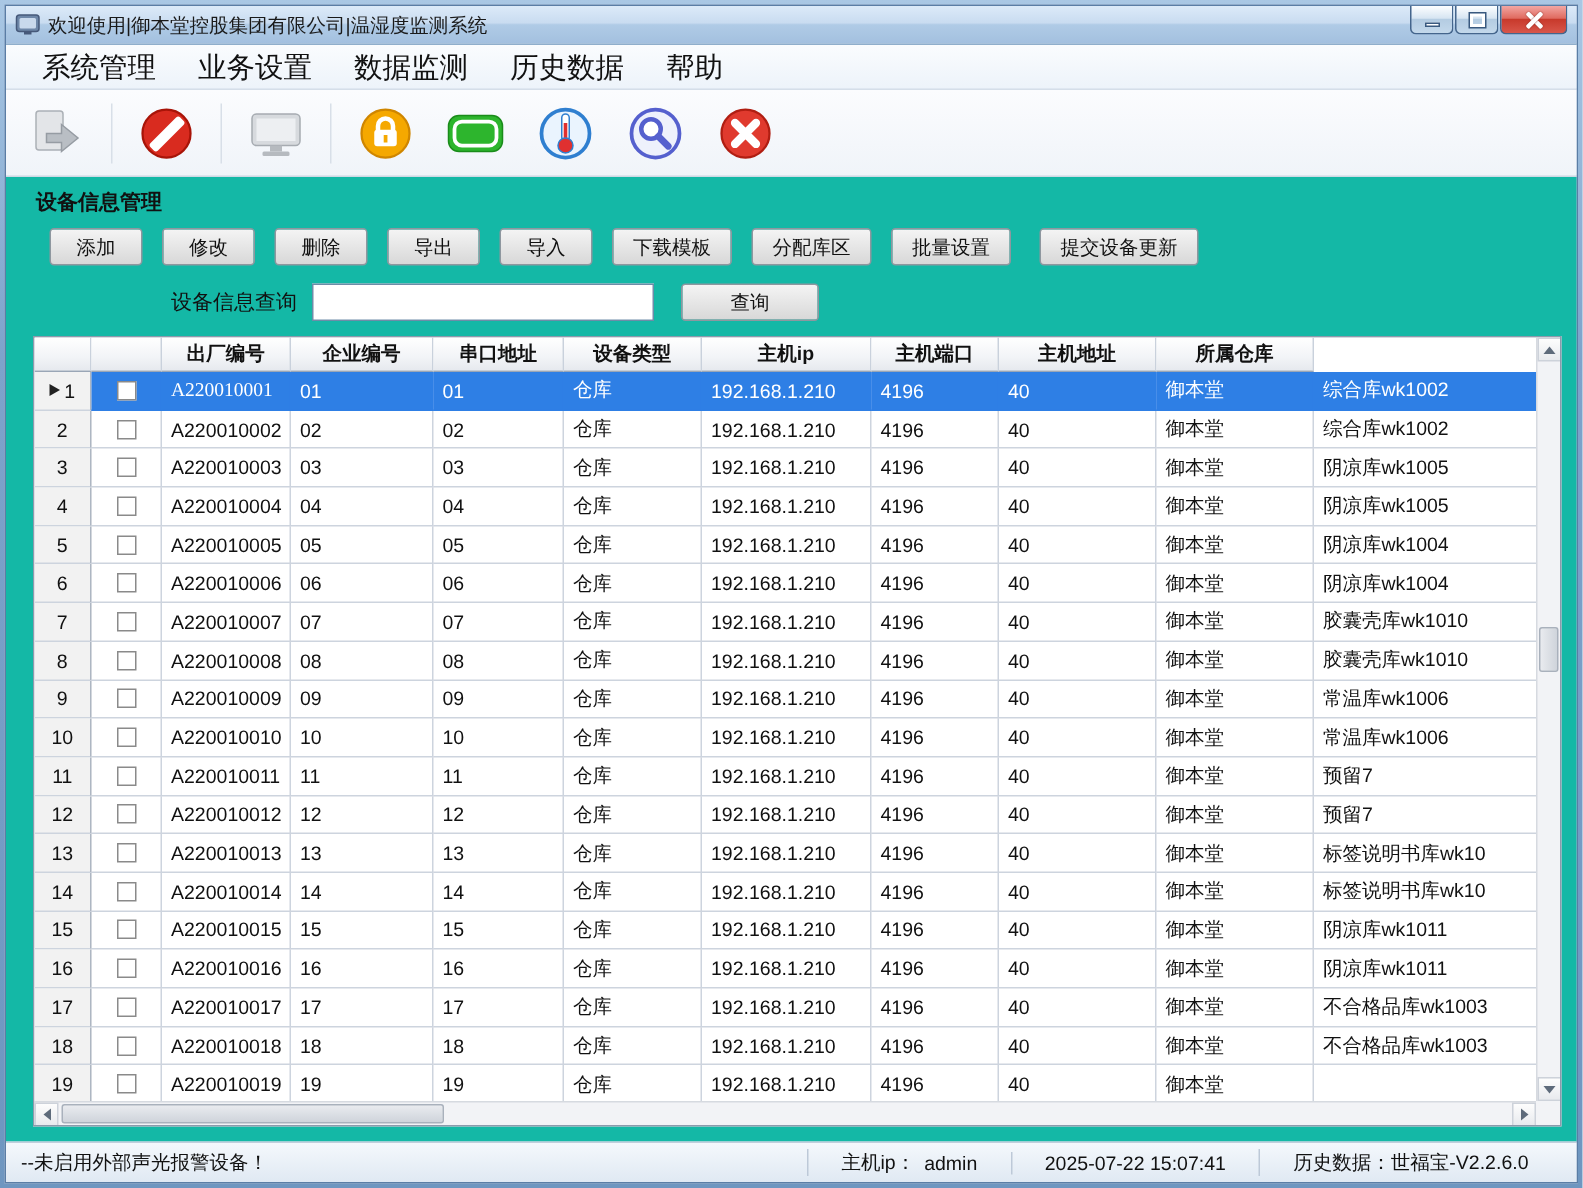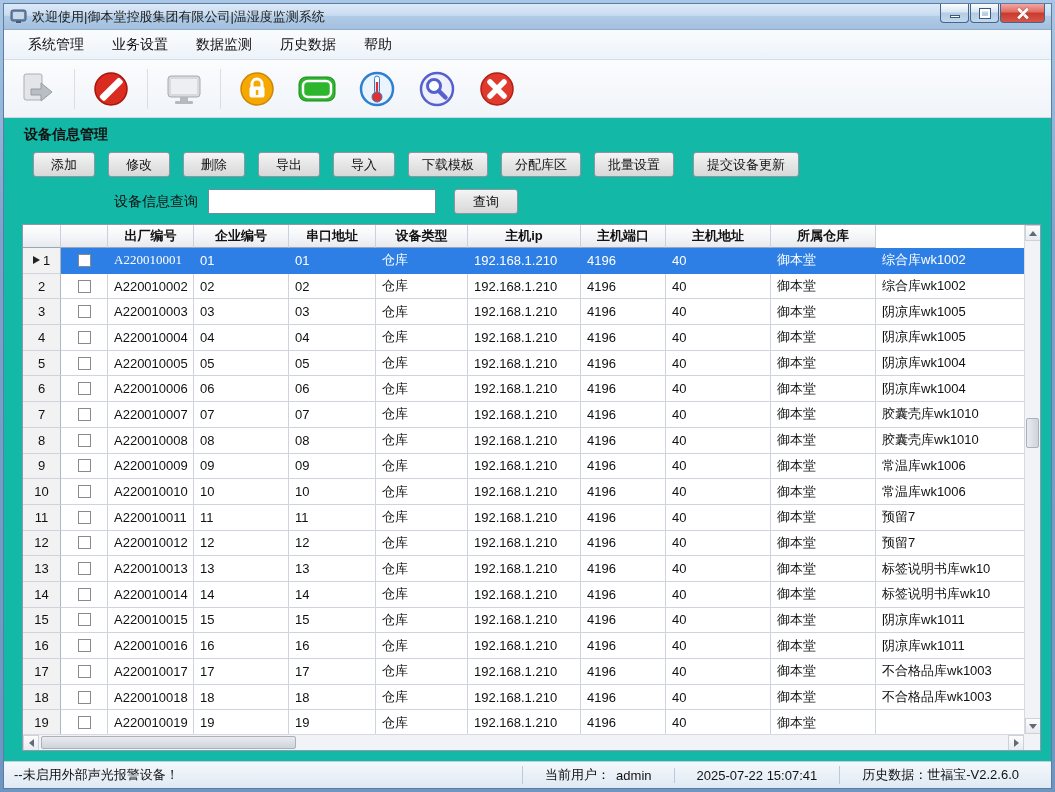--- a/index.html
+++ b/index.html
@@ -23,41 +23,41 @@
   .glyph-min { width:10px; height:3px; background:#FFFFFF; border:1px solid #39597F; margin-top:6px; }
   .glyph-max { width:10px; height:9px; border:2px solid #FFFFFF; outline:1px solid #39597F; background:transparent; }
   .glyph-close { position:relative; width:12px; height:12px; }
   .glyph-close::before,.glyph-close::after { content:""; position:absolute; left:-1px; top:5px; width:14px; height:3px; background:#FFFFFF; border-radius:1px; box-shadow:0 0 1px #7A1E14; }
   .glyph-close::before { transform:rotate(45deg); }
   .glyph-close::after { transform:rotate(-45deg); }
 
   
   .menubar { height:30px; flex:0 0 30px; display:flex; align-items:center; padding-left:12px; gap:4px;
     background:linear-gradient(180deg,#FAFCFE 0%,#EDF3FA 100%); border-bottom:1px solid #D5DEE9; }
-  .menu-item { font-size:14px; color:#111; padding:4px 12px; cursor:default; }
+  .menu-item { font-size:19px; color:#111; padding:4px 12px; cursor:default; }
 
   
   .toolbar { height:58px; flex:0 0 58px; display:flex; align-items:center; padding-left:10px; gap:12px;
     background:linear-gradient(180deg,#FBFCFE 0%,#F0F4F9 100%); border-bottom:1px solid #CFD9E4; }
   .tool-btn { width:48px; height:48px; display:flex; align-items:center; justify-content:center; }
   .tool-sep { width:1px; height:40px; background:#D8DFE8; }
 
   
   .content { flex:1; display:flex; flex-direction:column; padding:6px 12px 10px 18px; background:#14b8a6; overflow:hidden; }
   .section-title { font-size:14px; font-weight:bold; color:#111; margin:2px 0 8px 2px; }
 
   .btn-row { display:flex; gap:13px; margin-left:11px; margin-bottom:12px; }
   .std-btn { min-width:62px; height:25px; padding:0 13px; font-size:13px; color:#111; display:flex; align-items:center; justify-content:center;
     background:linear-gradient(180deg,#F4F4F4 0%,#E6E6E6 50%,#D8D8D8 100%); border:1px solid #8E979F; border-radius:3px; cursor:default; }
   .btn-submit { margin-left:6px; }
 
   .search-row { display:flex; align-items:center; margin-left:92px; margin-bottom:10px; }
   .search-label { font-size:14px; color:#111; margin-right:10px; }
   .search-input { width:228px; height:25px; border:1px solid #6E8CA8; background:#FFFFFF; font-size:13px; padding:0 5px; font-family:"Liberation Sans","DejaVu Sans",sans-serif; }
-  .search-btn { margin-left:18px; width:64px; }
+  .search-btn { margin-left:18px; width:92px; }
 
   
   .grid { position:relative; flex:1; width:1019px; border:1px solid #8C9AAC; background:#FFFFFF; overflow:hidden; }
   .grid-main { position:absolute; left:0; top:0; right:16px; bottom:16px; overflow:hidden; background:#FFFFFF; }
   .grid-header-row { display:flex; height:23px; }
   .hcell { height:23px; flex:0 0 auto; display:flex; align-items:center; justify-content:center; font-size:13px; font-weight:bold; color:#111;
     background:linear-gradient(180deg,#FFFFFF 0%,#F2F4F7 60%,#E6E9EE 100%); border-right:1px solid #C9D1DC; border-bottom:1px solid #9AA6B6; overflow:hidden; white-space:nowrap; }
   .grid-body { }
   .grow { display:flex; height:25.7px; background:#FFFFFF; }
   .gcell { height:100%; flex:0 0 auto; display:flex; align-items:center; font-size:13px; color:#111; padding-left:6px;
@@ -568,21 +568,21 @@
               <span class="tri-right"></span>
             </div>
         </div>
         <div class="sb-corner"></div>
       </div>
     </div>
 
     <div class="statusbar">
       <span class="status-left">--未启用外部声光报警设备！</span>
       <span class="status-item">
-        <span>当前用户：</span>
+        <span>主机ip：</span>
         <span>admin</span>
       </span>
       <span class="status-item">2025-07-22 15:07:41</span>
       <span class="status-item">历史数据：世福宝-V2.2.6.0</span>
     </div>
 
   </div>
 </div>
 
 </body></html>

